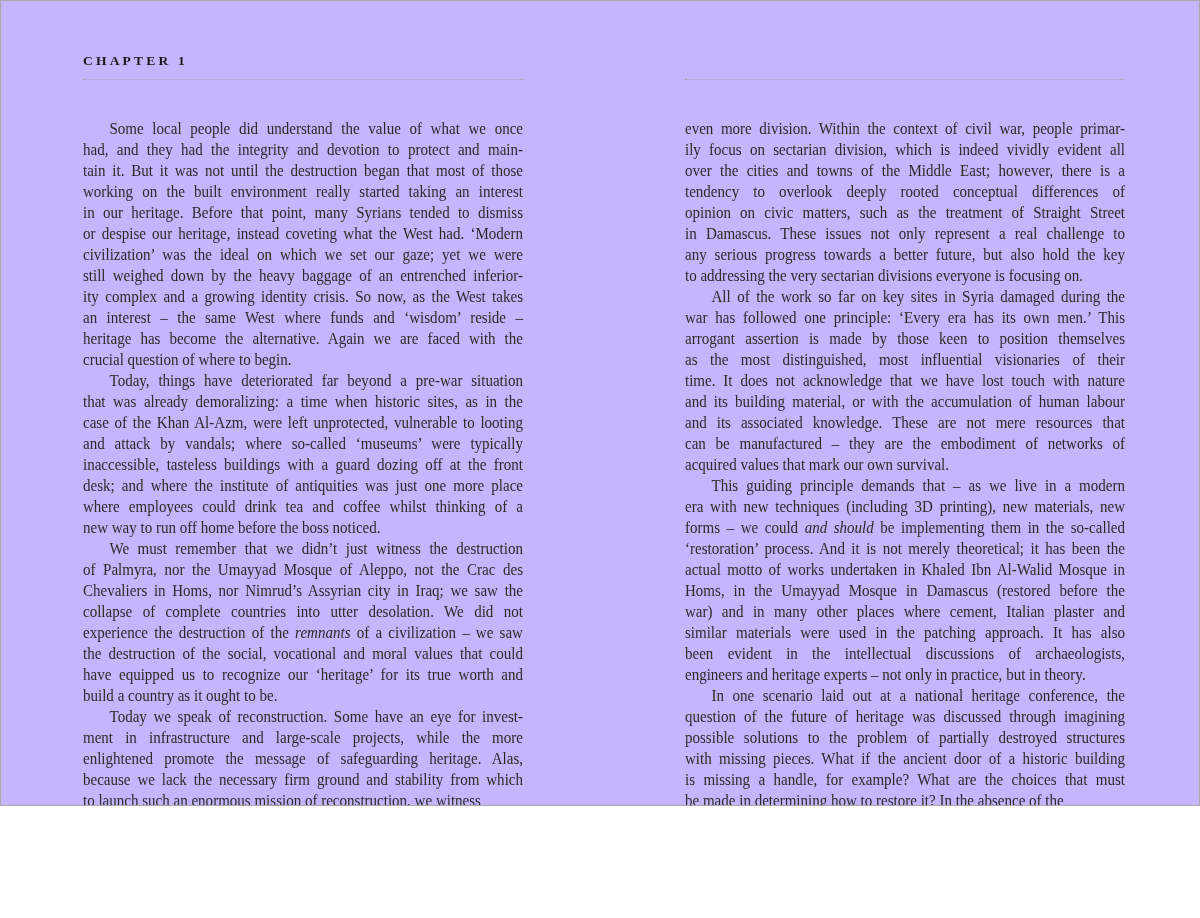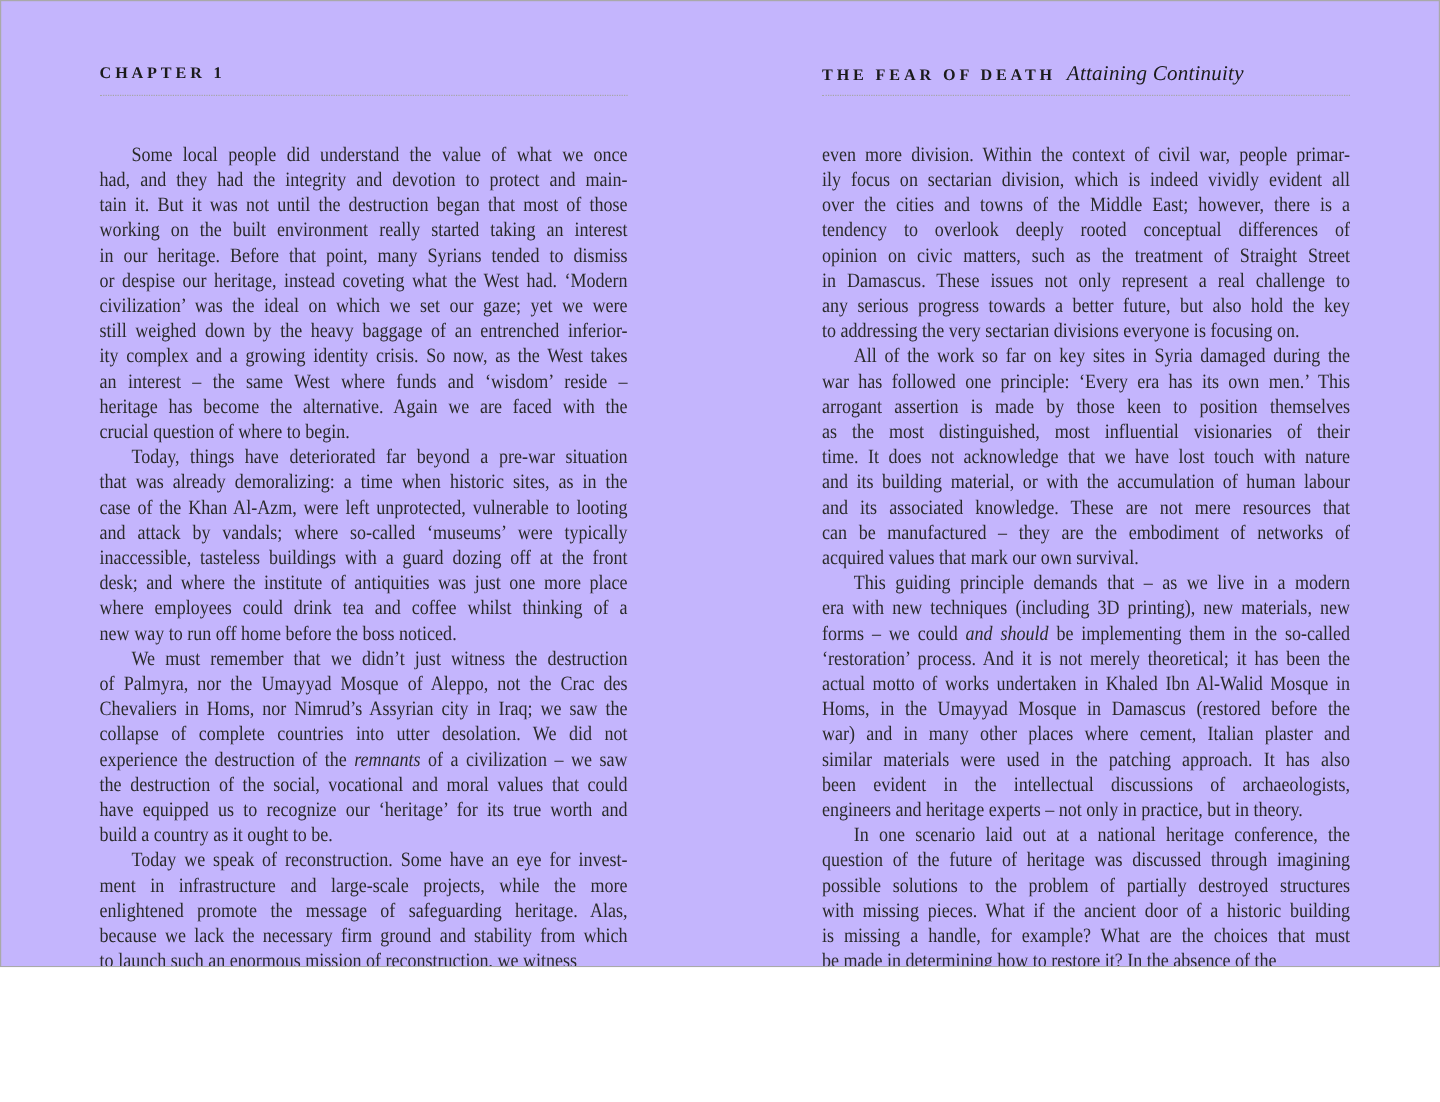--- a/index.html
+++ b/index.html
@@ -134,24 +134,20 @@
         <div class="line line-indent">Today we speak of reconstruction. Some have an eye for invest-</div>
         <div class="line">ment in infrastructure and large-scale projects, while the more</div>
         <div class="line">enlightened promote the message of safeguarding heritage. Alas,</div>
         <div class="line">because we lack the necessary firm ground and stability from which</div>
         <div class="line line-end">to launch such an enormous mission of reconstruction, we witness</div>
       </div>
     <div class="folio folio--left">46</div>
   </section>
 
   <section class="page page--right">
-    <div class="running-head-line">
-      <span class="caps-head">THE FEAR OF DEATH</span>
-      <span class="italic-head">Attaining Continuity</span>
-    </div>
     <div class="head-rule"></div>
     <div class="page-body">
         <div class="line">even more division. Within the context of civil war, people primar-</div>
         <div class="line">ily focus on sectarian division, which is indeed vividly evident all</div>
         <div class="line">over the cities and towns of the Middle East; however, there is a</div>
         <div class="line">tendency to overlook deeply rooted conceptual differences of</div>
         <div class="line">opinion on civic matters, such as the treatment of Straight Street</div>
         <div class="line">in Damascus. These issues not only represent a real challenge to</div>
         <div class="line">any serious progress towards a better future, but also hold the key</div>
         <div class="line line-end">to addressing the very sectarian divisions everyone is focusing on.</div>

